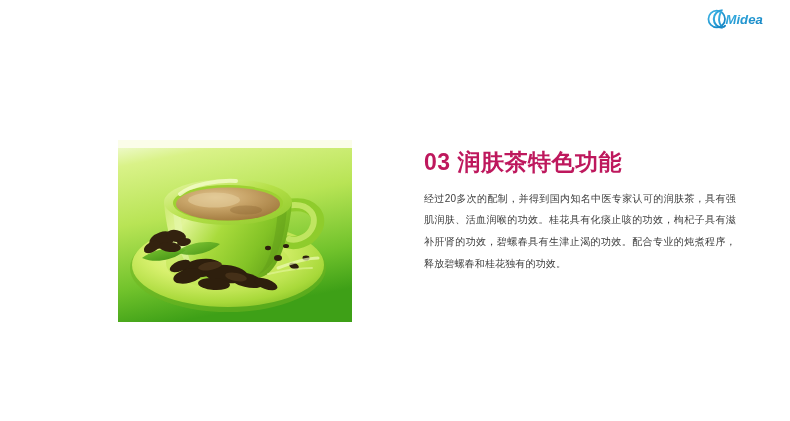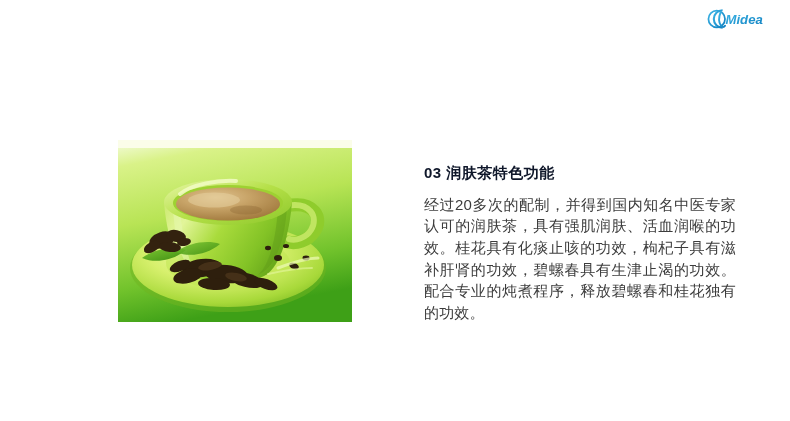--- a/index.html
+++ b/index.html
@@ -40,31 +40,31 @@
 
   
   #content-column {
     position: absolute;
     left: 424px;
     top: 148px;
     width: 318px;
   }
   #section-title {
     font-family: "Liberation Sans", "DejaVu Sans", sans-serif;
-    font-size: 15px;
+    font-size: 23px;
     font-weight: bold;
-    color: #0f172a;
+    color: #be185d;
     letter-spacing: 0.5px;
     line-height: 1.25;
-    margin: 16px 0 11px 0;
+    margin: 0 0 11px 0;
     white-space: nowrap;
   }
   #section-body {
     font-family: "Liberation Sans", "DejaVu Sans", sans-serif;
-    font-size: 15px;
+    font-size: 10px;
     color: #3c3c3c;
     line-height: 21.6px;
     letter-spacing: 0.15px;
     margin: 0;
     text-align: justify;
     text-justify: inter-ideograph;
     width: 312px;
   }
 </style>
 </head>

